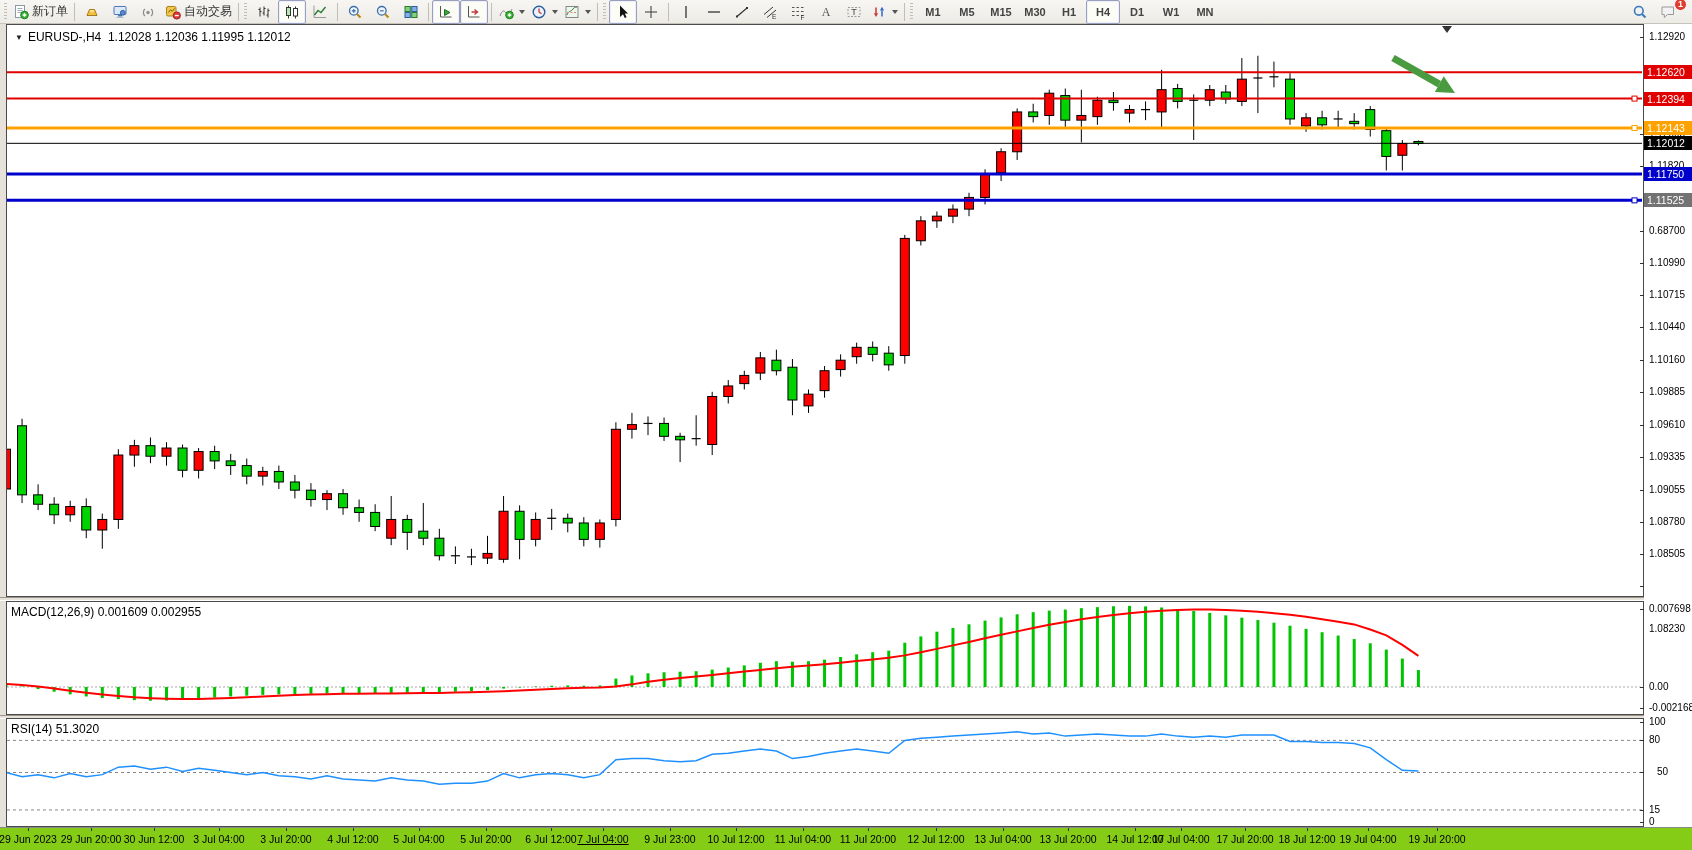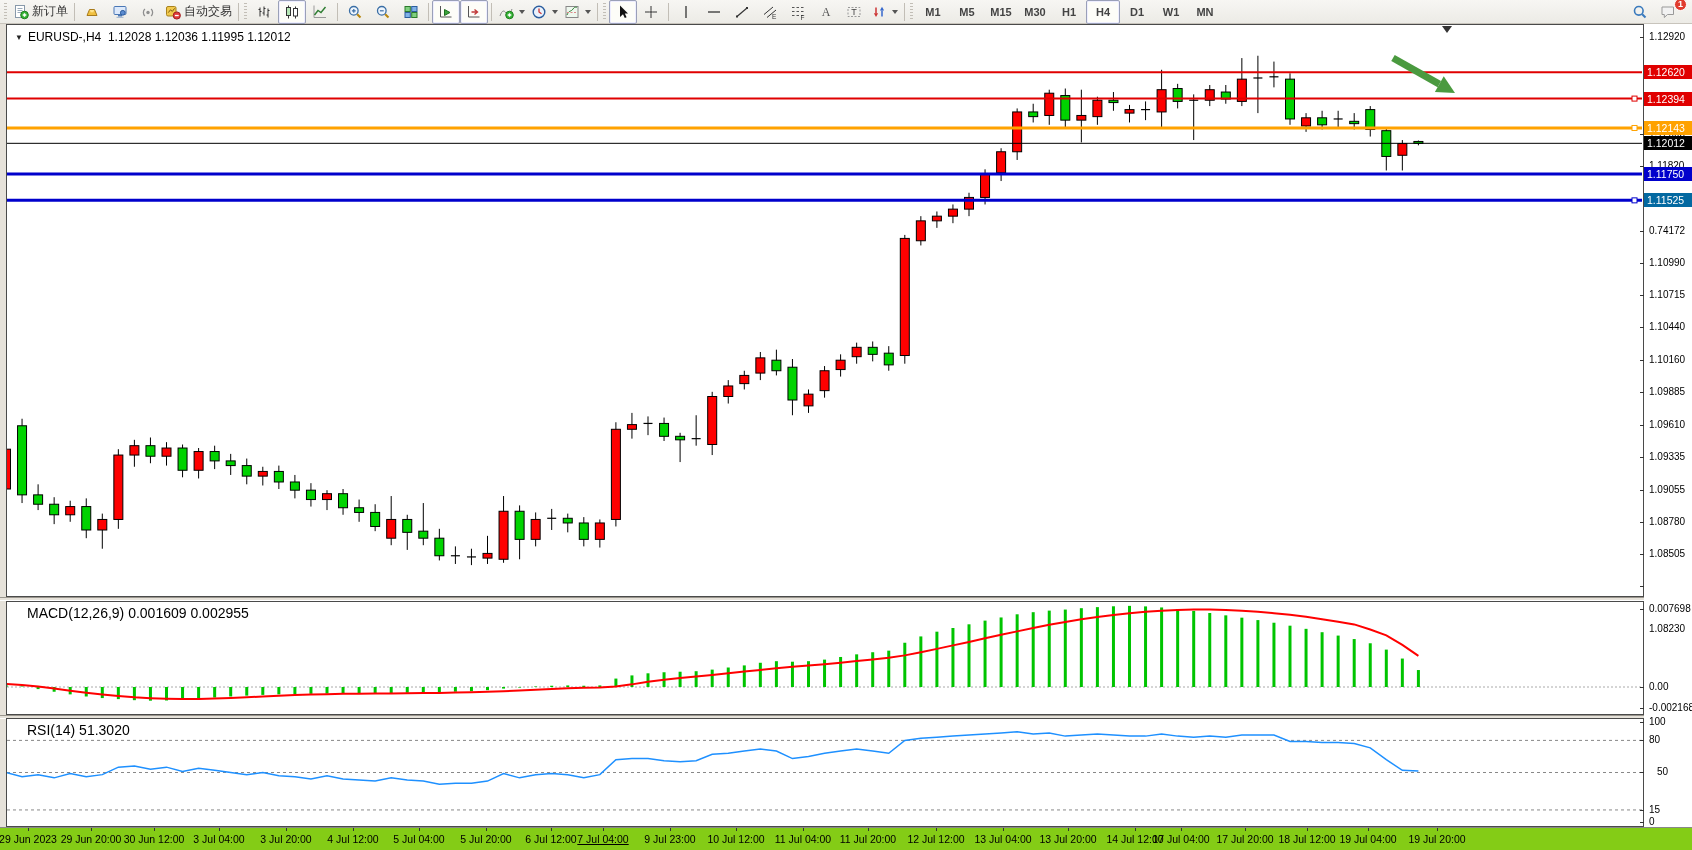--- a/index.html
+++ b/index.html
@@ -30,21 +30,21 @@
   .pane svg{position:absolute;left:0;top:0;}
   .pane-sep{position:absolute;left:0;width:1644px;height:4px;background:#e6e2da;
     border-top:1px solid #9a968e;border-bottom:1px solid #fff;box-sizing:border-box;}
   .axis-col{position:absolute;left:1644px;top:0;width:48px;height:803px;background:#fff;}
   .axis-label{position:absolute;left:5px;font-size:10px;color:#000;white-space:nowrap;}
   .axis-tickmark{position:absolute;left:-4px;width:4px;height:1px;background:#333;}
   .price-badge{position:absolute;left:0;width:48px;height:14px;line-height:14px;
     font-size:10.5px;color:#fff;padding-left:3px;box-sizing:border-box;white-space:nowrap;}
   .chart-title{position:absolute;left:8px;top:5px;font-size:12px;color:#000;white-space:nowrap;}
   .chart-title .tri{font-size:8px;vertical-align:1px;margin-right:5px;color:#222;}
-  .pane-label{position:absolute;left:20px;top:3px;font-size:14px;color:#000;white-space:nowrap;}
+  .pane-label{position:absolute;left:4px;top:3px;font-size:12px;color:#000;white-space:nowrap;}
   .time-axis{position:absolute;left:0;top:803px;width:1692px;height:23px;background:#84cc16;
     border-top:1px solid #888;box-sizing:border-box;}
   .time-label{position:absolute;top:5px;font-size:10.5px;color:#000;transform:translateX(-50%);white-space:nowrap;}
   .time-tick{position:absolute;top:0;width:1px;height:3px;background:#333;}
 </style>
 </head>
 <body>
 
 <div id="app">
   <div class="toolbar" id="toolbar">
@@ -743,21 +743,21 @@
         </svg>
       <div class="pane-label">RSI(14) 51.3020</div>
     </div>
     <div class="axis-col" id="axis-col">
         <div class="axis-label" style="top: 7px;">1.12920</div>
         <div class="axis-tickmark" style="top: 13px;"></div>
         <div class="axis-label" style="top: 103.608px;">1.12095</div>
         <div class="axis-tickmark" style="top: 109.608px;"></div>
         <div class="axis-label" style="top: 135.811px;">1.11820</div>
         <div class="axis-tickmark" style="top: 141.811px;"></div>
-        <div class="axis-label" style="top: 200.802px;">0.74172</div>
+        <div class="axis-label" style="top: 200.802px;">0.68700</div>
         <div class="axis-tickmark" style="top: 206.802px;"></div>
         <div class="axis-label" style="top: 233.005px;">1.10990</div>
         <div class="axis-tickmark" style="top: 239.005px;"></div>
         <div class="axis-label" style="top: 265.207px;">1.10715</div>
         <div class="axis-tickmark" style="top: 271.207px;"></div>
         <div class="axis-label" style="top: 297.41px;">1.10440</div>
         <div class="axis-tickmark" style="top: 303.41px;"></div>
         <div class="axis-label" style="top: 330.198px;">1.10160</div>
         <div class="axis-tickmark" style="top: 336.198px;"></div>
         <div class="axis-label" style="top: 362.401px;">1.09885</div>
@@ -788,21 +788,21 @@
         <div class="axis-tickmark" style="top: 748px;"></div>
         <div class="axis-label" style="top: 780px;">15</div>
         <div class="axis-tickmark" style="top: 786px;"></div>
         <div class="axis-label" style="top: 792px;">0</div>
         <div class="axis-tickmark" style="top: 798px;"></div>
         <div class="price-badge" style="top: 41.1302px; background: rgb(224, 0, 0);">1.12620</div>
         <div class="price-badge" style="top: 67.595px; background: rgb(224, 0, 0);">1.12394</div>
         <div class="price-badge" style="top: 96.9873px; background: rgb(255, 162, 0);">1.12143</div>
         <div class="price-badge" style="top: 112.328px; background: rgb(0, 0, 0);">1.12012</div>
         <div class="price-badge" style="top: 143.008px; background: rgb(0, 0, 204);">1.11750</div>
-        <div class="price-badge" style="top: 169.356px; background: #0369a1;">1.11525</div>
+        <div class="price-badge" style="top: 169.356px; background: #737373;">1.11525</div>
       </div>
     <div class="time-axis" id="time-axis">
         <div class="time-label" style="left: 28px;">29 Jun 2023</div>
         <div class="time-tick" style="left: 28px;"></div>
         <div class="time-label" style="left: 91px;">29 Jun 20:00</div>
         <div class="time-tick" style="left: 91px;"></div>
         <div class="time-label" style="left: 154px;">30 Jun 12:00</div>
         <div class="time-tick" style="left: 154px;"></div>
         <div class="time-label" style="left: 219px;">3 Jul 04:00</div>
         <div class="time-tick" style="left: 219px;"></div>

